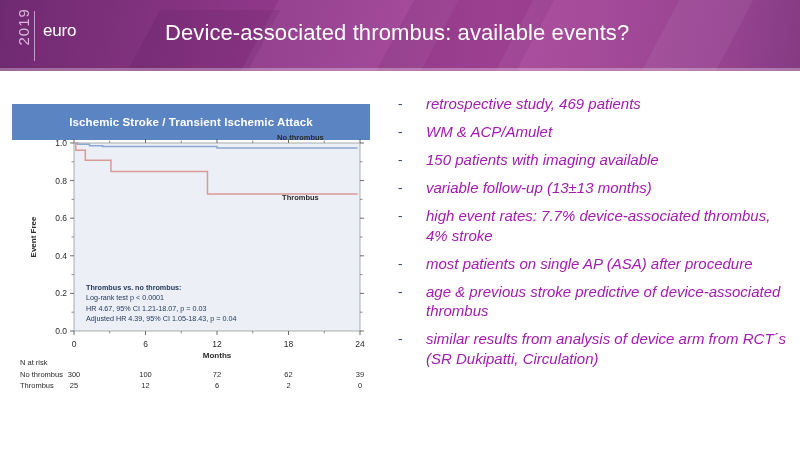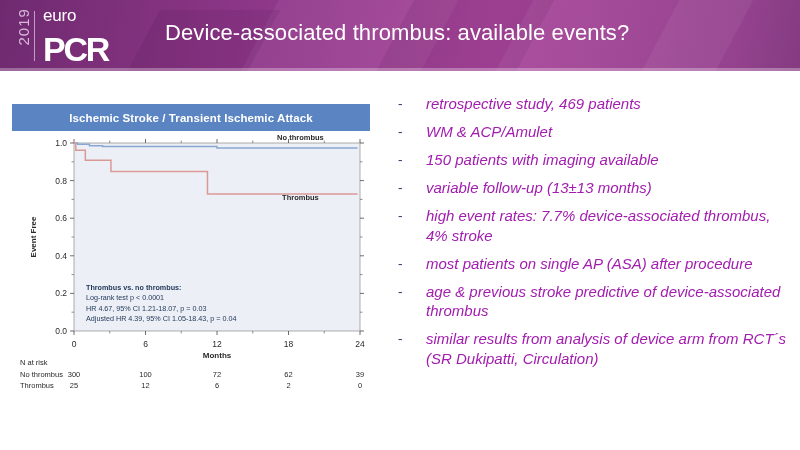--- a/index.html
+++ b/index.html
@@ -98,21 +98,21 @@
 
   
   .chart-panel {
     position: absolute;
     left: 12px; top: 104px;
     width: 358px;
     height: 300px;
   }
   .chart-titlebar {
     width: 358px;
-    height: 27px;
+    height: 36px;
     background: #5b84c2;
     color: #ffffff;
     font-size: 11.5px;
     font-weight: 700;
     display: flex;
     align-items: center;
     justify-content: center;
     letter-spacing: 0.1px;
   }
   .chart-svg-wrap {
@@ -164,21 +164,20 @@
   <div class="facet dark" style="left:430px; top:-30px; width:140px; height:150px; transform:skewX(-28deg);"></div>
   <div class="facet" style="left:560px; top:-50px; width:220px; height:170px; transform:skewX(-28deg);"></div>
   <div class="facet dark" style="left:160px; top:10px; width:120px; height:120px; transform:skewX(-28deg);"></div>
   <div class="facet" style="left:690px; top:-20px; width:160px; height:140px; transform:skewX(-28deg);"></div>
 
   <div class="logo-block">
     <div class="logo-year">2019</div>
     <div class="logo-divider"></div>
     <div class="logo-words">
       <span class="logo-euro">euro</span>
-      <span class="logo-pcr">PCR</span>
     </div>
   </div>
 
   <div class="slide-title">Device-associated thrombus: available events?</div>
   <div class="header-underline"></div>
 </div>
 
 <div class="chart-panel">
   <div class="chart-titlebar">Ischemic Stroke / Transient Ischemic Attack</div>
   <div class="chart-svg-wrap">

